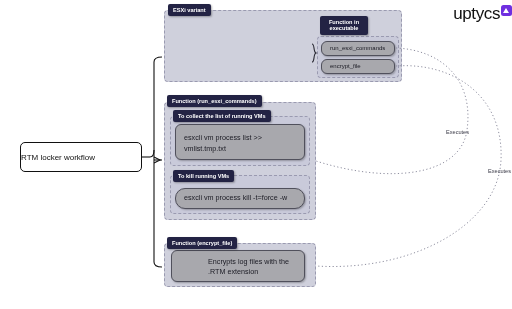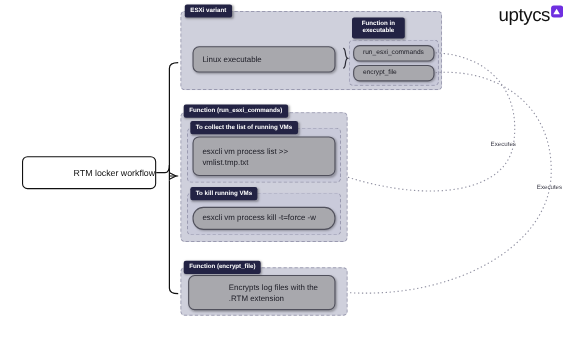--- a/index.html
+++ b/index.html
@@ -68,21 +68,21 @@
     position: absolute;
     left: 8px;
     top: 142px;
     width: 122px;
     height: 30px;
     background: #ffffff;
     border: 1px solid #111;
     border-radius: 5px;
     display: flex;
     align-items: center;
-    justify-content: flex-end;
+    justify-content: flex-start;
     font-size: 8px;
     color: #111;
     box-sizing: border-box;
   }
 
   
   #logo {
     position: absolute;
     right: 12px;
     top: 5px;
@@ -140,40 +140,37 @@
     <span id="logo-mark"></span>
   </div>
 
   <div id="rtm-node">
     <span>RTM locker workflow</span>
   </div>
 
   <div class="dashed-panel" style="left:152px; top:10px; width:238px; height:72px;"></div>
   <div class="dark-tag" style="left:156px; top:4px;">ESXi variant</div>
 
-  <div class="grey-box" style="left:163px; top:42px; width:130px; height:24px;">
-    <span>Linux executable</span>
-  </div>
 
   <div class="dashed-panel light" style="left:305px; top:36px; width:82px; height:42px;"></div>
   <div class="dark-tag wrap" style="left:308px; top:16px; width:48px;">Function in executable</div>
 
   <div class="grey-box" style="left:309px; top:41px; width:74px; height:15px; font-size:6px;">
     <span>run_esxi_commands</span>
   </div>
   <div class="grey-box" style="left:309px; top:59px; width:74px; height:15px; font-size:6px;">
     <span>encrypt_file</span>
   </div>
 
   <div class="dashed-panel" style="left:152px; top:102px; width:152px; height:118px;"></div>
   <div class="dark-tag" style="left:155px; top:95px;">Function (run_esxi_commands)</div>
 
   <div class="dashed-panel light" style="left:158px; top:116px; width:140px; height:50px;"></div>
   <div class="dark-tag" style="left:161px; top:110px;">To collect the list of running VMs</div>
-  <div class="grey-box" style="left:163px; top:124px; width:130px; height:36px; align-items:center; padding-top:7px;">
+  <div class="grey-box" style="left:163px; top:124px; width:130px; height:36px; align-items:flex-end; padding-top:7px;">
     <span>esxcli vm process list &gt;&gt; vmlist.tmp.txt</span>
   </div>
 
   <div class="dashed-panel light" style="left:158px; top:175px; width:140px; height:39px;"></div>
   <div class="dark-tag" style="left:161px; top:170px;">To kill running VMs</div>
   <div class="grey-box" style="left:163px; top:188px; width:130px; height:21px;border-radius:10px;">
     <span>esxcli vm process kill -t=force -w</span>
   </div>
 
   <div class="dashed-panel" style="left:152px; top:243px; width:152px; height:44px;"></div>

